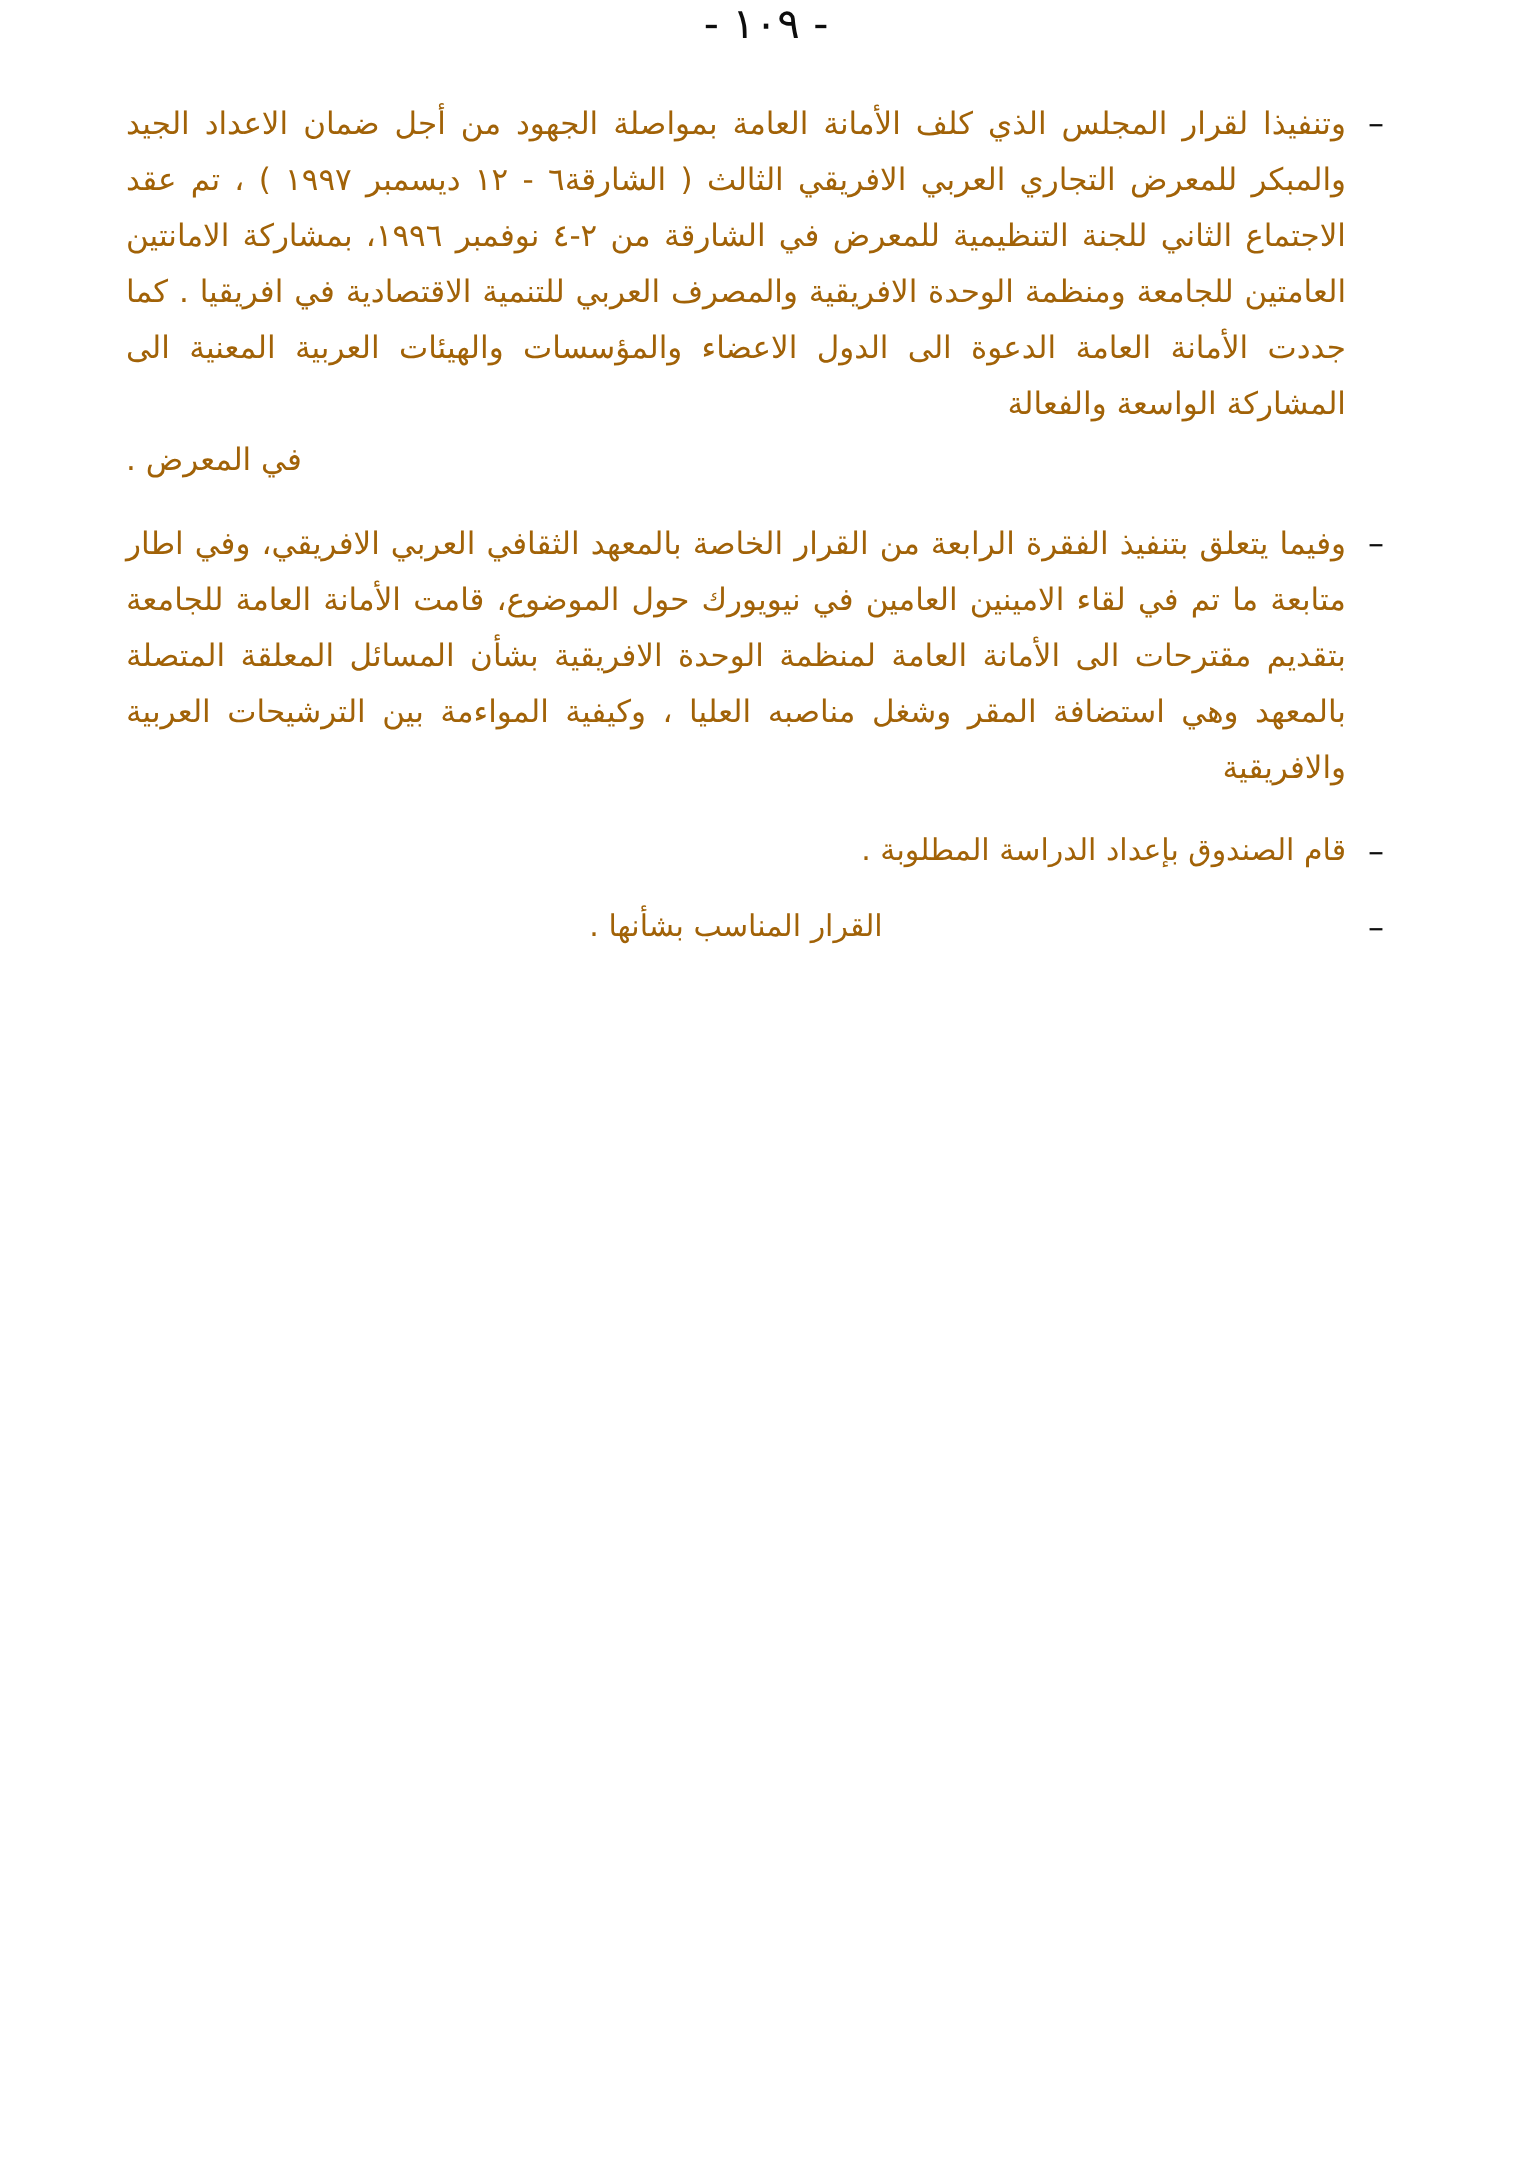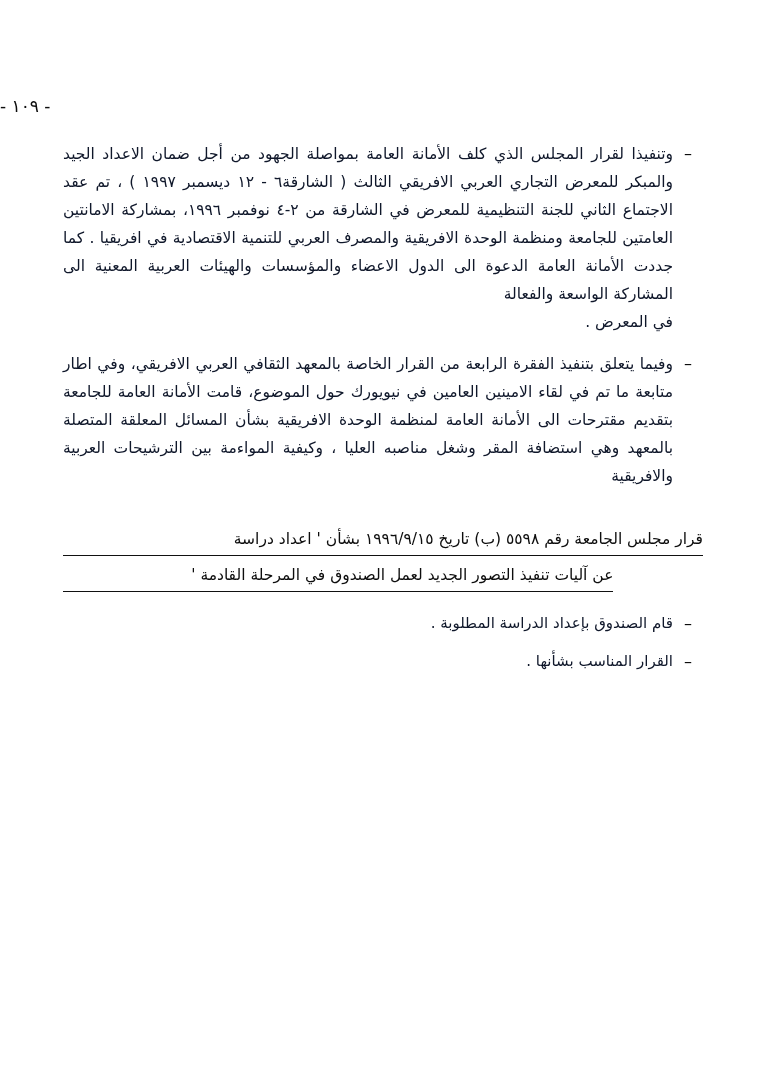--- a/index.html
+++ b/index.html
@@ -16,24 +16,23 @@
     overflow: hidden;
   }
   .page {
     width: 766px;
     height: 1084px;
     box-sizing: border-box;
     padding: 0;
     position: relative;
   }
   .page-number {
-    text-align: left;
-    font-size: 17px;
+    text-align: center;
+    font-size: 21px;
     letter-spacing: 1px;
-    margin-top: 96px;
     margin-bottom: 24px;
     direction: rtl;
     color: #0d0d0d;
   }
   .content {
     margin: 0 auto;
     width: 640px;
     direction: rtl;
   }
   .bullet-block {
@@ -49,25 +48,25 @@
     text-align: center;
     color: #0d0d0d;
     user-select: none;
   }
   .para {
     flex: 1 1 auto;
     font-size: 15.5px;
     line-height: 28px;
     text-align: justify;
     text-justify: inter-word;
-    color: #0f172a;
+    color: #a16207;
   }
   .para.last-center .tail {
     display: block;
-    text-align: right;
+    text-align: left;
   }
   .heading-block {
     margin-top: 34px;
     margin-bottom: 18px;
     direction: rtl;
   }
   .heading-line {
     font-size: 15.5px;
     line-height: 30px;
     color: #0d0d0d;
@@ -88,21 +87,21 @@
   .small-list .bullet-block {
     margin-bottom: 10px;
   }
   .small-list .para {
     font-size: 15px;
     line-height: 27px;
     text-align: justify;
   }
   .indent-tail {
     display: block;
-    text-align: right;
+    text-align: center;
   }
 </style>
 </head>
 <body>
 
 <div class="page">
 
   <div class="page-number">- ١٠٩ -</div>
 
   <div class="content">
@@ -115,24 +114,20 @@
       </div>
     </div>
 
     <div class="bullet-block">
       <div class="dash">–</div>
       <div class="para last-center">
         <span>وفيما يتعلق بتنفيذ الفقرة الرابعة من القرار الخاصة بالمعهد الثقافي العربي الافريقي، وفي اطار متابعة ما تم في لقاء الامينين العامين في نيويورك حول الموضوع، قامت الأمانة العامة للجامعة بتقديم مقترحات الى الأمانة العامة لمنظمة الوحدة الافريقية بشأن المسائل المعلقة المتصلة بالمعهد وهي استضافة المقر وشغل مناصبه العليا ، وكيفية المواءمة بين الترشيحات العربية والافريقية</span>
       </div>
     </div>
 
-    <div class="heading-block">
-      <span class="heading-line">قرار مجلس الجامعة رقم ٥٥٩٨ (ب) تاريخ ١٩٩٦/٩/١٥ بشأن ' اعداد دراسة</span>
-      <span class="heading-line second">عن آليات  تنفيذ التصور الجديد لعمل الصندوق في المرحلة القادمة '</span>
-    </div>
 
     <div class="small-list">
 
       <div class="bullet-block">
         <div class="dash">–</div>
         <div class="para">
           <span>قام الصندوق بإعداد الدراسة المطلوبة .</span>
         </div>
       </div>
 

